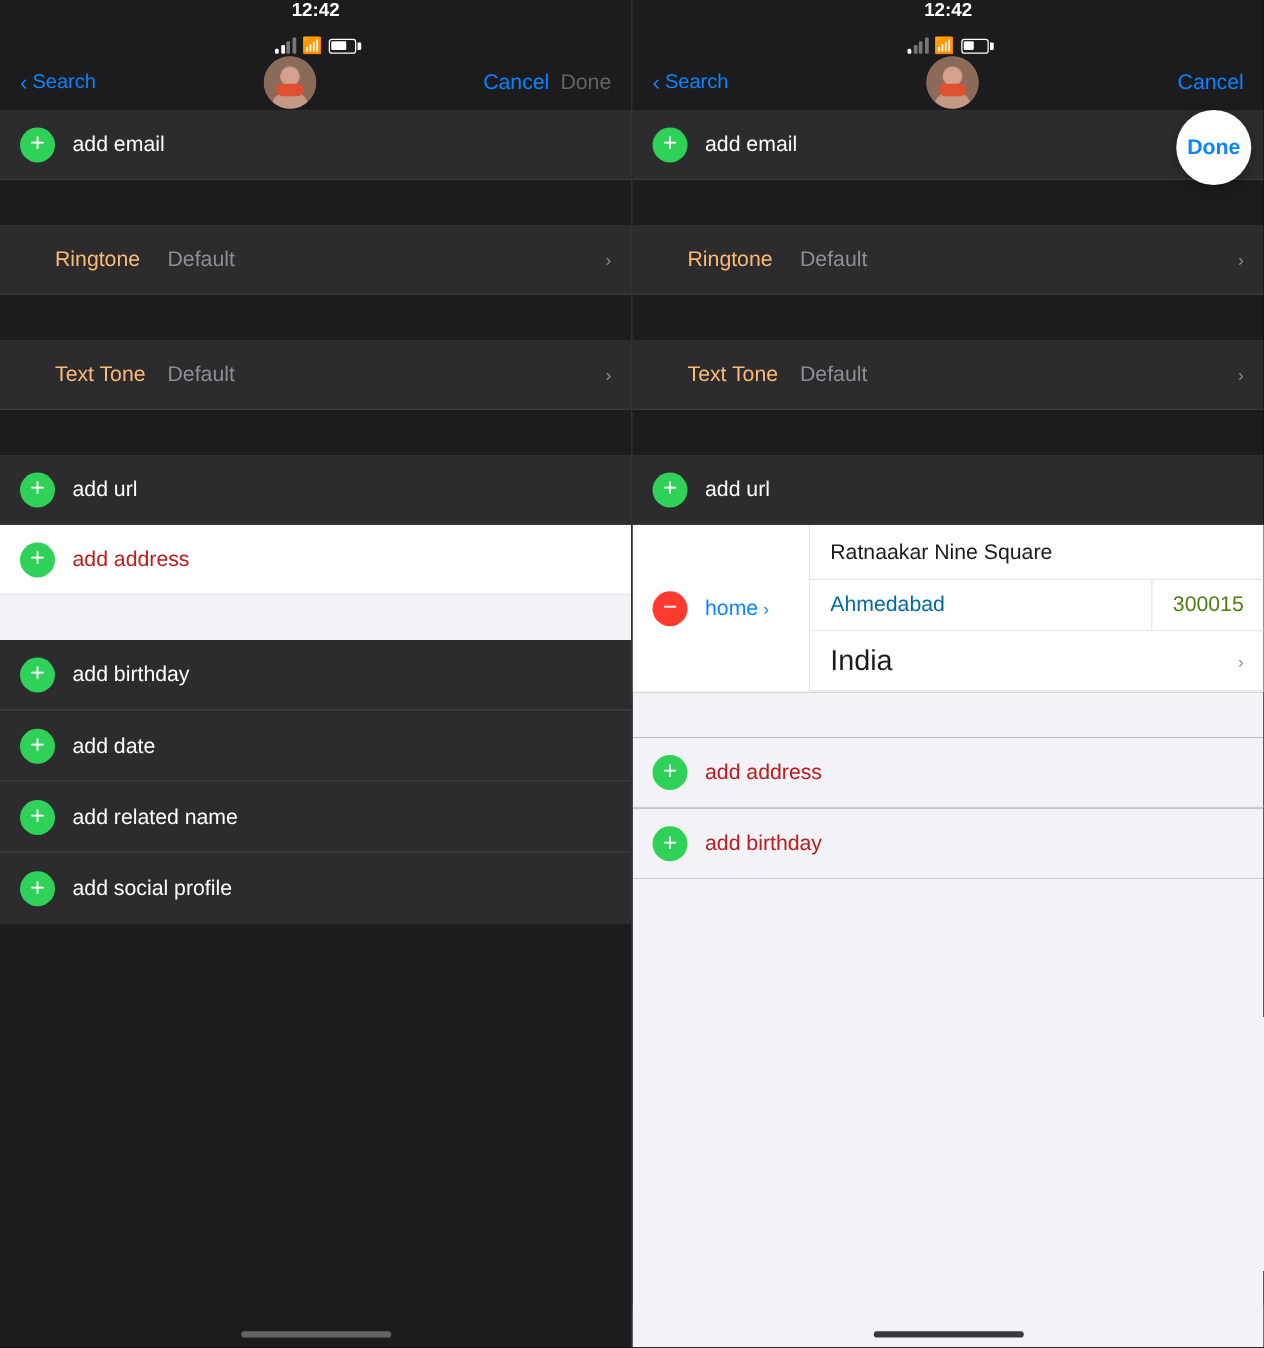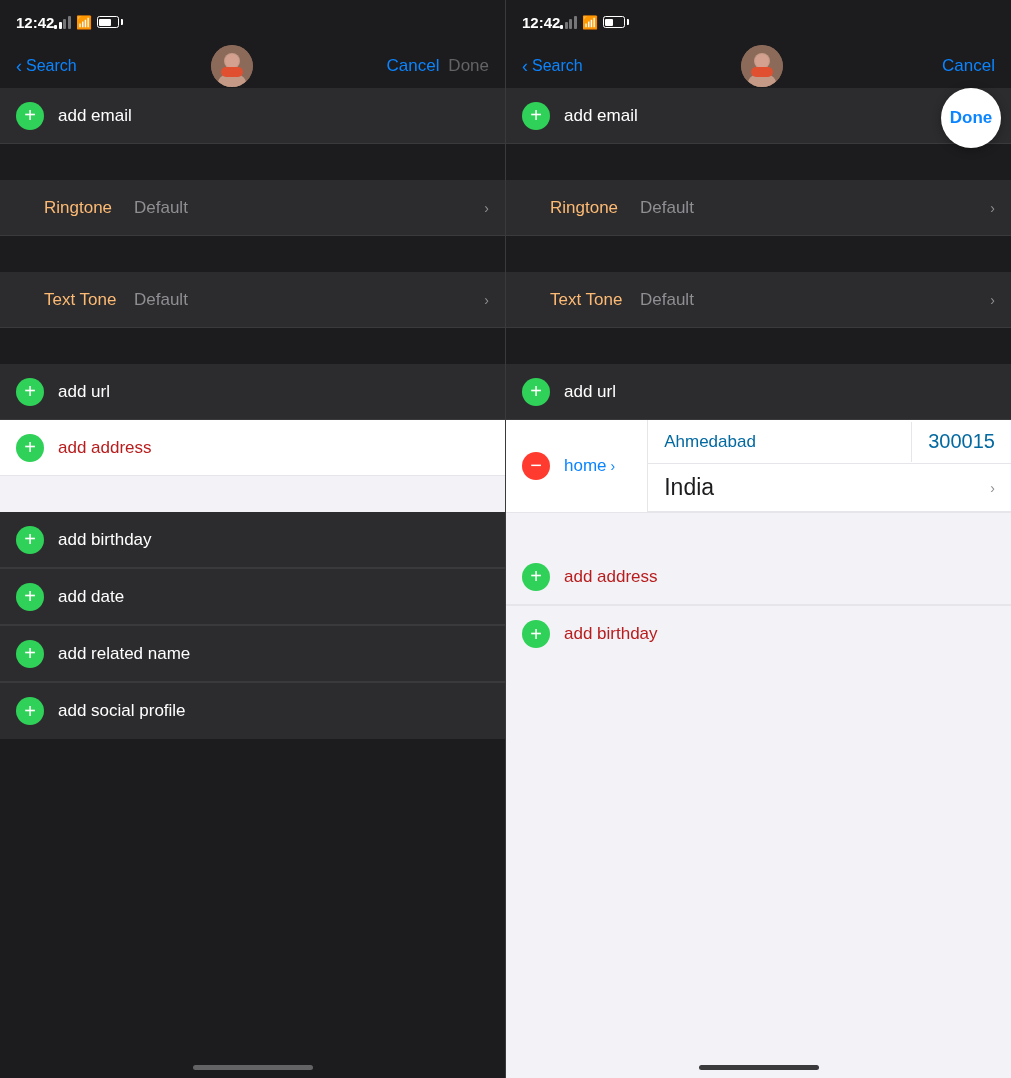--- a/index.html
+++ b/index.html
@@ -25,23 +25,24 @@
       width: 506px;
       border-left: 1px solid #3a3a3c;
     }
 
     
     .status-bar {
       height: 44px;
       background: #1c1c1e;
       display: flex;
       align-items: center;
-      justify-content: flex-start;
+      justify-content: space-between;
       padding: 0 16px;
       flex-shrink: 0;
+      flex-direction: column;
     }
     .status-time {
       font-size: 15px;
       font-weight: 600;
       color: #fff;
     }
     .status-icons {
       display: flex;
       align-items: center;
       gap: 5px;
@@ -250,22 +251,22 @@
     }
     .address-city {
       flex: 1;
       padding: 10px 16px;
       font-size: 17px;
       color: #0369a1;
       border-right: 0.5px solid #e5e5ea;
     }
     .address-zip {
       padding: 10px 16px;
-      font-size: 20px;
-      color: #0369a1;
+      font-size: 17px;
+      color: #4d7c0f;
     }
     .address-country-row {
       display: flex;
       align-items: center;
       background: #fff;
       padding: 10px 16px;
       border-bottom: 0.5px solid #e5e5ea;
     }
     .address-country-text {
       font-size: 23px;
@@ -526,20 +527,23 @@
 
         <div style="display:flex; align-items:center; padding:0 16px; border-right:0.5px solid #e5e5ea; background:#fff;">
           <div class="red-minus">
               <span>−</span>
             </div>
           <span class="home-label">home</span>
           <span class="home-chevron">›</span>
         </div>
 
         <div style="flex:1; display:flex; flex-direction:column;">
+          <div class="address-field">
+            <span class="address-text">Ratnaakar Nine Square</span>
+          </div>
           <div class="address-row-split">
             <div class="address-city">
               <span>Ahmedabad</span>
             </div>
             <div class="address-zip">
               <span>300015</span>
             </div>
           </div>
           <div class="address-country-row">
             <span class="address-country-text">India</span>

